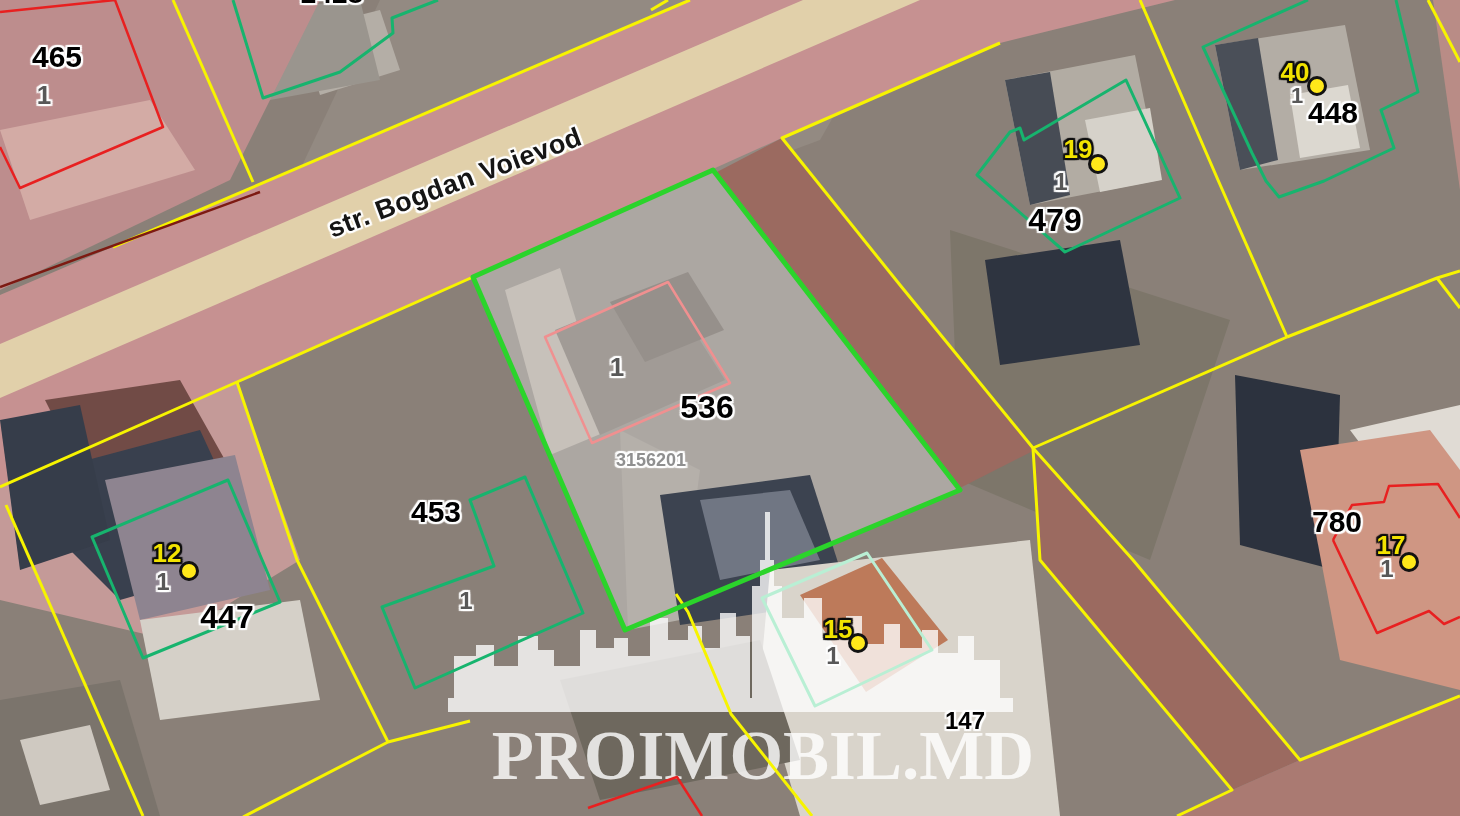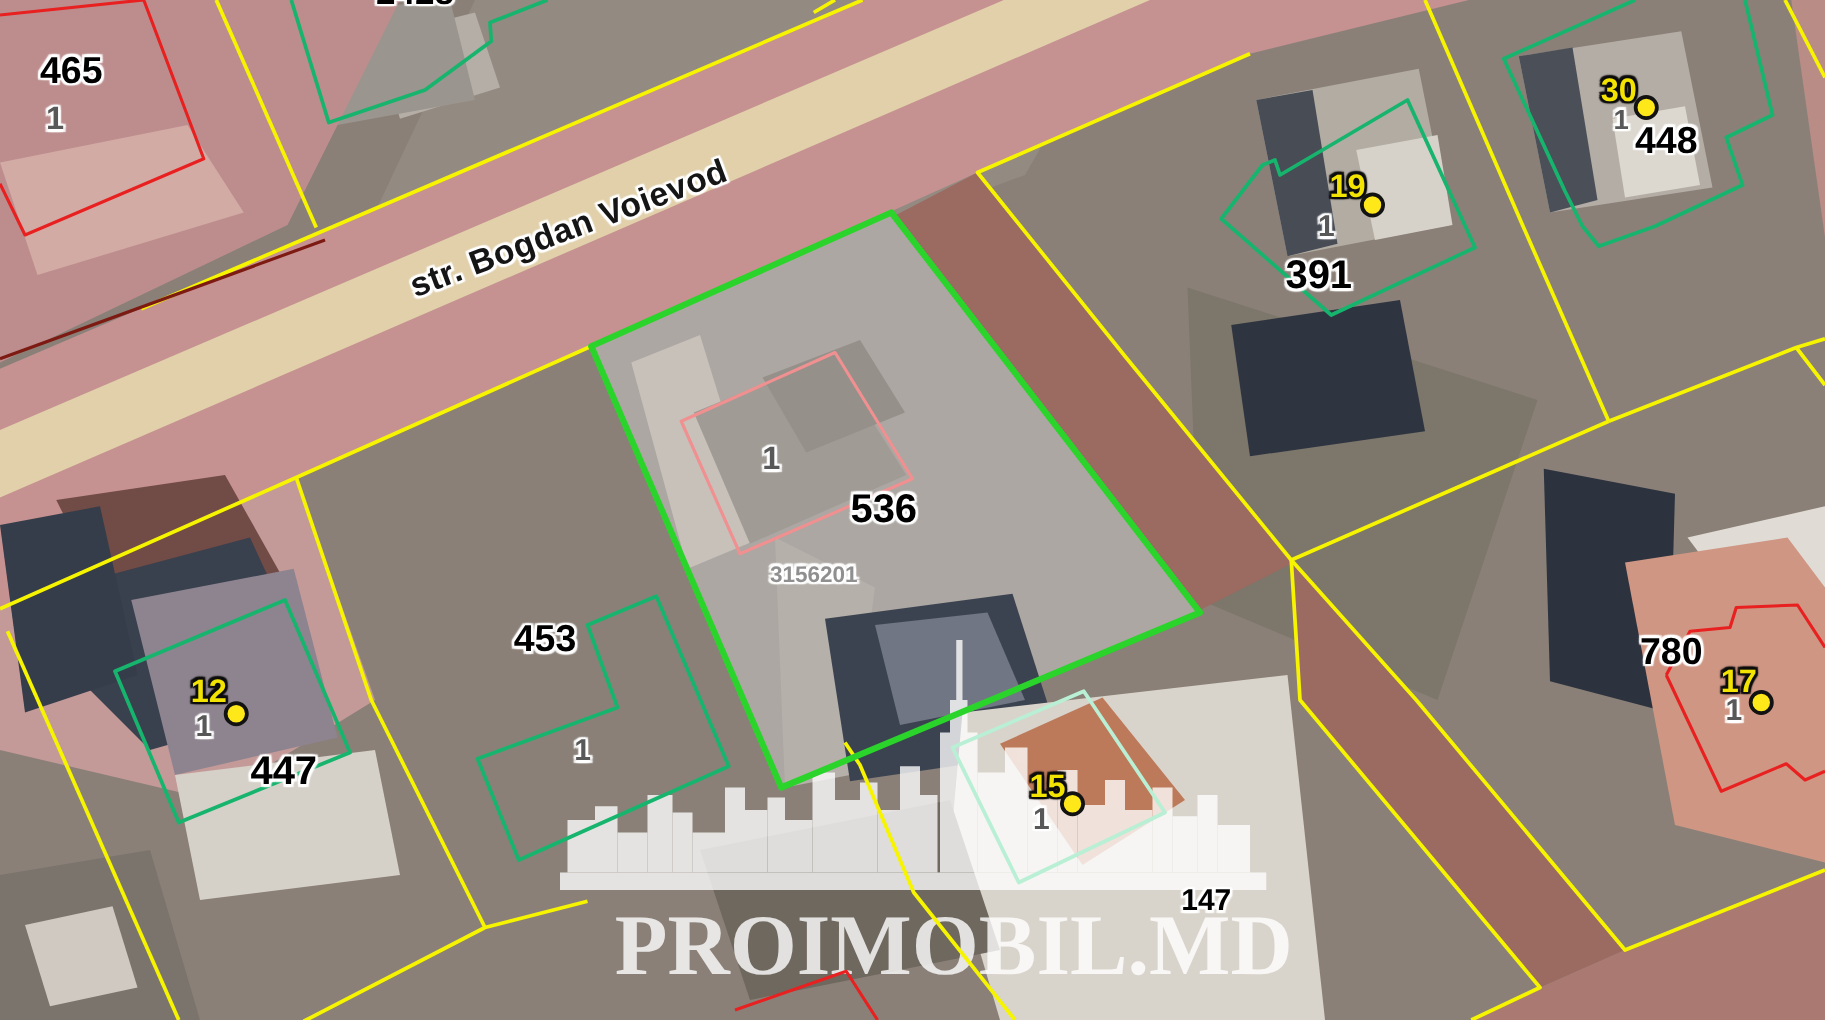--- a/index.html
+++ b/index.html
@@ -171,27 +171,27 @@
   <div class="lbl cad" style="left:651px;top:460px;font-size:18px;">3156201</div>
 
   <div class="lbl" style="left:436px;top:512px;font-size:30px;">453</div>
   <div class="lbl sub" style="left:466px;top:601px;font-size:24px;">1</div>
 
   <div class="lbl" style="left:215px;top:617px;font-size:32px;margin-left:12px;">447</div>
   <div class="lbl pin-num" style="left:167px;top:553px;text-align:center;">12</div>
   <div class="dot" style="left:189px;top:571px;"></div>
   <div class="lbl sub" style="left:163px;top:582px;font-size:24px;">1</div>
 
-  <div class="lbl" style="left:1055px;top:220px;font-size:32px;">391</div>
+  <div class="lbl" style="left:1055px;top:220px;font-size:32px;">479</div>
   <div class="lbl pin-num" style="left:1078px;top:149px;">19</div>
   <div class="dot" style="left:1098px;top:164px;"></div>
   <div class="lbl sub" style="left:1061px;top:182px;font-size:24px;">1</div>
 
   <div class="lbl" style="left:1333px;top:113px;font-size:30px;">448</div>
-  <div class="lbl pin-num" style="left:1295px;top:72px;">30</div>
+  <div class="lbl pin-num" style="left:1295px;top:72px;">40</div>
   <div class="dot" style="left:1317px;top:86px;"></div>
   <div class="lbl sub" style="left:1297px;top:96px;font-size:22px;">1</div>
 
   <div class="lbl" style="left:1337px;top:522px;font-size:30px;">780</div>
   <div class="lbl pin-num" style="left:1391px;top:545px;">17</div>
   <div class="dot" style="left:1409px;top:562px;"></div>
   <div class="lbl sub" style="left:1387px;top:569px;font-size:24px;">1</div>
 
   <div class="lbl" style="left:965px;top:721px;font-size:24px;">147</div>
   <div class="lbl pin-num" style="left:838px;top:629px;">15</div>

